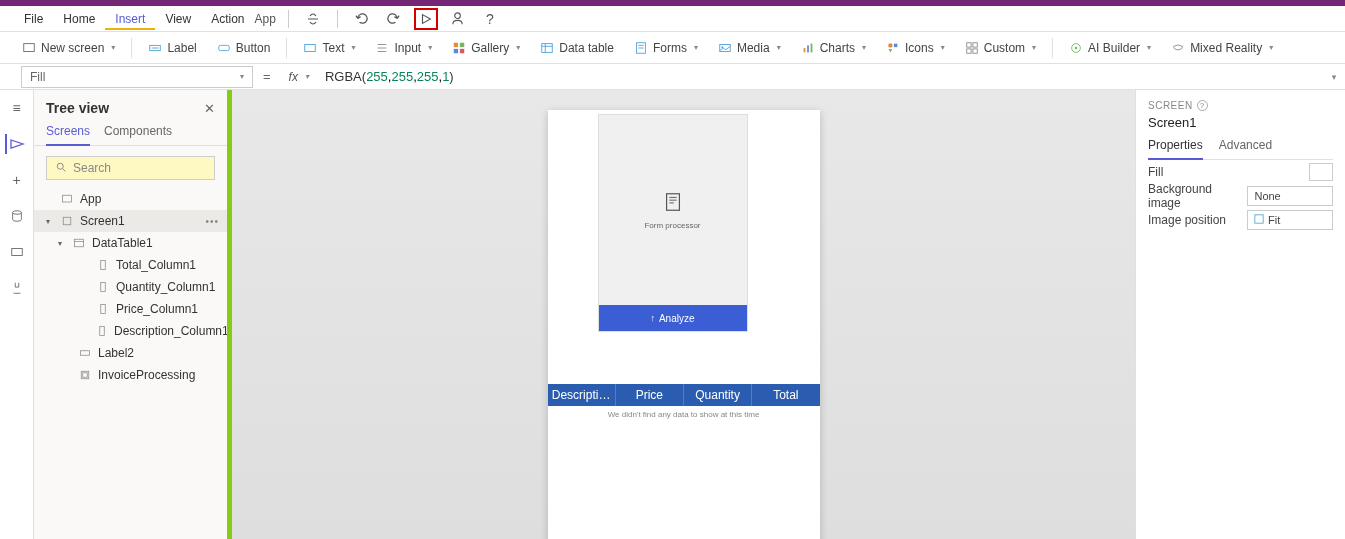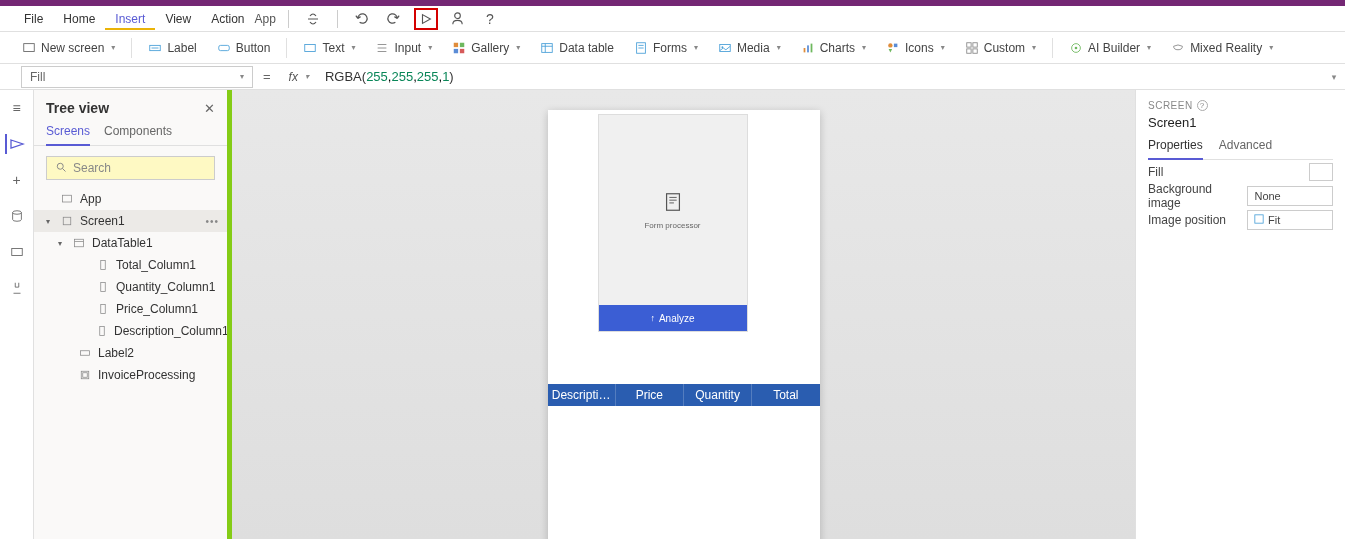--- a/index.html
+++ b/index.html
@@ -441,20 +441,21 @@
             <span>Analyze</span>
           </div>
       </div>
       <div class="dt">
         <div class="dt-hdr">
           <div class="dt-cell">Descripti…</div>
           <div class="dt-cell">Price</div>
           <div class="dt-cell">Quantity</div>
           <div class="dt-cell">Total</div>
         </div>
+        <div class="dt-empty">We didn't find any data to show at this time</div>
       </div>
     </div>
   </div>
 
   <div class="props">
     <div class="props-lbl">
         <span>SCREEN</span> 
         <span style="border:1px solid #aaa;border-radius:50%;width:11px;height:11px;display:inline-flex;align-items:center;justify-content:center;font-size:8px;">?</span>
       </div>
     <div class="props-name">Screen1</div>

